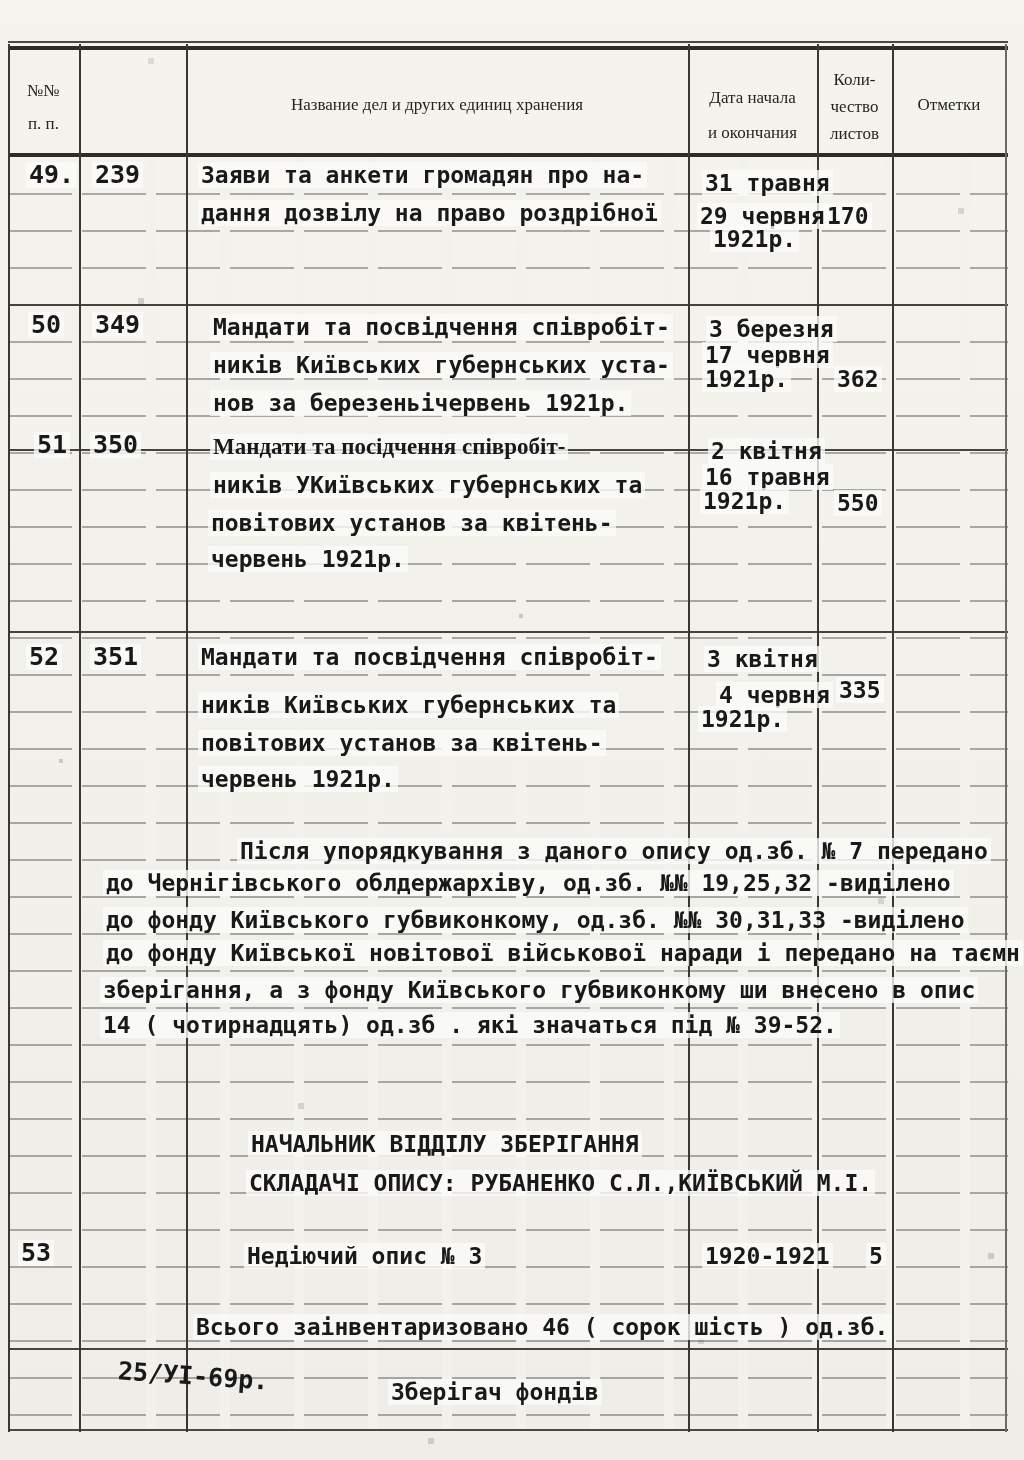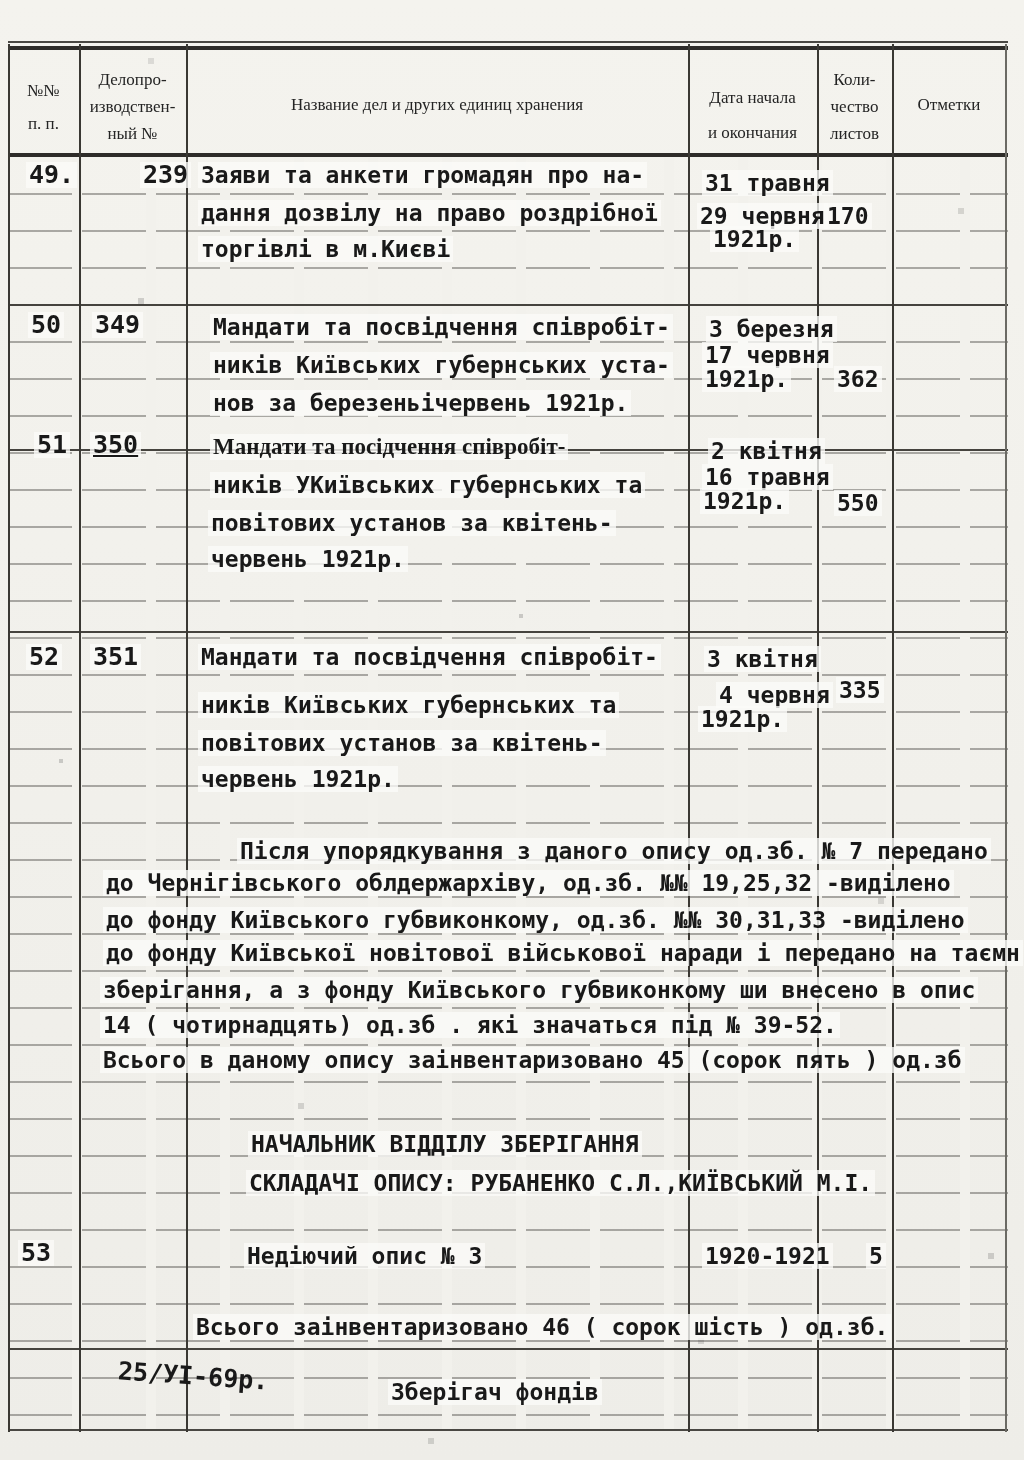--- a/index.html
+++ b/index.html
@@ -53,58 +53,54 @@
   <div class="vl" style="left:8px;"></div>
   <div class="vl" style="left:79px;"></div>
   <div class="vl" style="left:186px;"></div>
   <div class="vl" style="left:688px;"></div>
   <div class="vl" style="left:817px;"></div>
   <div class="vl" style="left:892px;"></div>
   <div class="vl" style="left:1005px;background:#6b6a64;"></div>
 
   <div class="hd" style="left:8px;top:74px;width:71px;line-height:33px;">№№
 п. п.</div>
-  <div class="hd" style="left:79px;top:66px;width:107px;">Делопро-
-изводствен-
-ный №</div>
   <div class="hd" style="left:186px;top:91px;width:502px;">Название дел и других единиц  хранения</div>
   <div class="hd" style="left:688px;top:80px;width:129px;line-height:35px;">Дата начала
 и  окончания</div>
   <div class="hd" style="left:817px;top:66px;width:75px;">Коли-
 чество
 листов</div>
   <div class="hd" style="left:892px;top:91px;width:114px;">Отметки</div>
 
   <div class="row" style="top:158px;height:148px;">
     <div class="tw big" style="left:26px;top:4px;">49.</div>
-    <div class="tw big" style="left:92px;top:4px;margin-left:48px;">239</div>
+    <div class="tw big" style="left:92px;top:4px;">239</div>
     <div class="tw" style="left:198px;top:4px;">Заяви та анкети громадян про на-</div>
     <div class="tw" style="left:198px;top:42px;">дання дозвілу на право роздрібної</div>
-    <div class="tw" style="left:198px;top:78px;">торгівлі в м.Києві</div>
     <div class="tw" style="left:702px;top:12px;">31 травня</div>
     <div class="tw" style="left:697px;top:45px;">29 червня</div>
     <div class="tw" style="left:710px;top:68px;">1921р.</div>
     <div class="tw" style="left:824px;top:45px;">170</div>
   </div>
 
   <div class="row" style="top:306px;height:146px;">
     <div class="tw big" style="left:28px;top:6px;">50</div>
     <div class="tw big" style="left:92px;top:6px;">349</div>
     <div class="tw" style="left:210px;top:8px;">Мандати та посвідчення співробіт-</div>
     <div class="tw" style="left:210px;top:46px;">ників Київських губернських уста-</div>
     <div class="tw" style="left:210px;top:84px;">нов за березеньічервень 1921р.</div>
     <div class="tw" style="left:706px;top:10px;">3 березня</div>
     <div class="tw" style="left:702px;top:36px;">17 червня</div>
     <div class="tw" style="left:702px;top:60px;">1921р.</div>
     <div class="tw" style="left:834px;top:60px;">362</div>
   </div>
 
   <div class="row" style="top:424px;height:184px;">
     <div class="tw big" style="left:34px;top:8px;">51</div>
-    <div class="tw big" style="left:90px;top:8px;text-decoration:underline;">350</div>
+    <div class="tw big" style="left:90px;top:8px;">350</div>
     <div class="tw" style="left:210px;top:10px;font-family:Liberation Serif, serif;">Мандати та посідчення співробіт-</div>
     <div class="tw" style="left:210px;top:48px;">ників УКиївських губернських та</div>
     <div class="tw" style="left:208px;top:86px;">повітових установ за квітень-</div>
     <div class="tw" style="left:208px;top:122px;">червень 1921р.</div>
     <div class="tw" style="left:708px;top:14px;">2 квітня</div>
     <div class="tw" style="left:702px;top:40px;">16 травня</div>
     <div class="tw" style="left:700px;top:64px;">1921р.</div>
     <div class="tw" style="left:834px;top:66px;">550</div>
   </div>
 
@@ -121,21 +117,20 @@
     <div class="tw" style="left:836px;top:10px;margin-top:31px;">335</div>
   </div>
 
   <div class="row" style="top:831px;height:250px;">
     <div class="tw" style="left:237px;top:7px;">Після упорядкування з даного опису од.зб. № 7 передано</div>
     <div class="tw" style="left:103px;top:39px;">до Чернігівського облдержархіву, од.зб. №№ 19,25,32 -виділено</div>
     <div class="tw" style="left:103px;top:76px;">до фонду Київського губвиконкому, од.зб. №№ 30,31,33 -виділено</div>
     <div class="tw" style="left:103px;top:109px;">до фонду Київської новітової військової наради і передано на таємн</div>
     <div class="tw" style="left:100px;top:146px;">зберігання, а з фонду Київського губвиконкому ши внесено в опис</div>
     <div class="tw" style="left:100px;top:181px;">14 ( чотирнадцять) од.зб . які значаться під № 39-52.</div>
-    <div class="tw" style="left:100px;top:216px;">Всього в даному опису заінвентаризовано 45 (сорок пять ) од.зб</div>
   </div>
 
   <div class="tw" style="left:248px;top:1131px;">НАЧАЛЬНИК ВІДДІЛУ ЗБЕРІГАННЯ</div>
   <div class="tw" style="left:246px;top:1170px;">СКЛАДАЧІ ОПИСУ: РУБАНЕНКО С.Л.,КИЇВСЬКИЙ М.І.</div>
 
   <div class="row" style="top:1238px;height:60px;">
     <div class="tw big" style="left:18px;top:2px;">53</div>
     <div class="tw" style="left:208px;top:5px;margin-left:36px;">Недіючий опис № 3</div>
     <div class="tw" style="left:702px;top:5px;">1920-1921</div>
     <div class="tw" style="left:866px;top:5px;">5</div>

